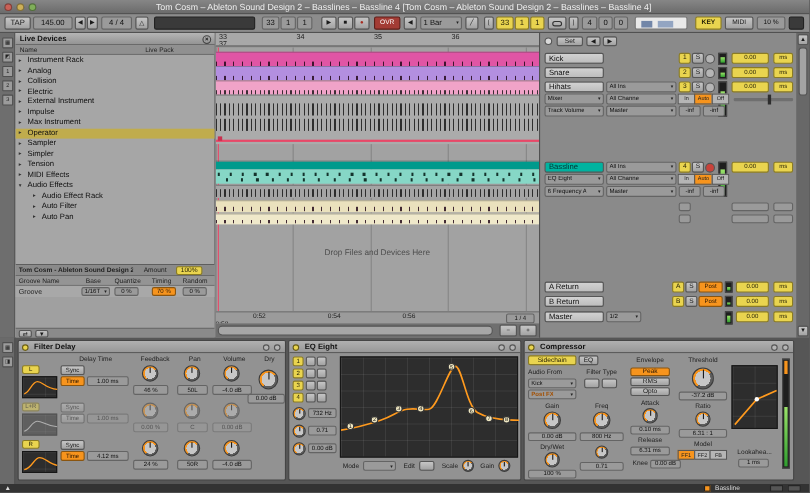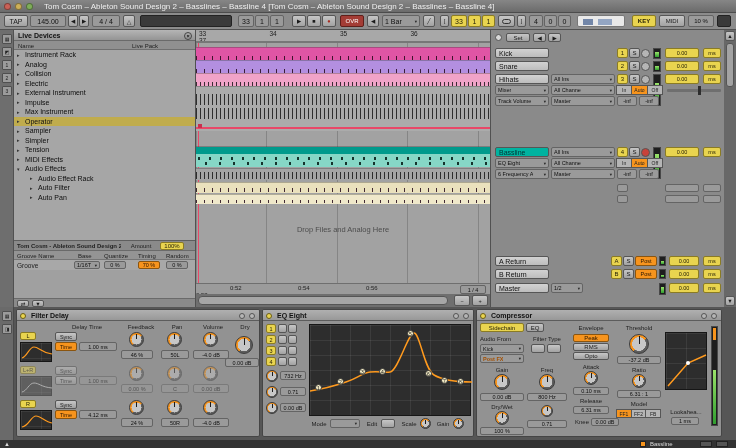--- a/index.html
+++ b/index.html
@@ -12,21 +12,21 @@
   .o{background:#f7941d;border-color:#8a5510;color:#2b1703}
   .d{background:#3a3a3a;border:1px solid #222;color:#ddd}
   .w{background:#e9e9e9;border:1px solid #777}
   .ovr{background:#a33c35;border:1px solid #5e1f1a;color:#fff}
   .t6{font-size:6px}.t5{font-size:5.5px}
   .lbl{position:absolute;color:#222;font-size:6px;display:flex;align-items:center;justify-content:center;overflow:hidden;white-space:nowrap}
   .lfl{justify-content:flex-start}
   .titlebar{position:absolute;left:0;top:0;width:736px;height:13px;background:linear-gradient(#868686,#6b6b6b);border-bottom:1px solid #4c4c4c;display:flex;align-items:center}
   .tl{width:7px;height:7px;border-radius:50%;margin-left:4px;border:1px solid rgba(0,0,0,.35)}
   .tl-r{background:#c96157}.tl-y{background:#cdb058}.tl-g{background:#7fae59}
-  .wtitle{position:absolute;left:44px;right:30px;text-align:left;color:#efefef;font-size:8px;white-space:nowrap;overflow:hidden;text-overflow:ellipsis}
+  .wtitle{position:absolute;left:28px;right:30px;text-align:center;color:#efefef;font-size:8px;white-space:nowrap;overflow:hidden;text-overflow:ellipsis}
   .transport{position:absolute;left:0;top:13px;width:736px;height:17px;background:#8c8c8c;border-bottom:1px solid #515151}
   .tabstrip{position:absolute;left:0;top:30px;width:14px;height:277px;background:#6e6e6e;border-right:1px solid #515151}
   .ttab{position:absolute;left:2px;width:10px;height:10px;background:#9b9b9b;border:1px solid #4f4f4f;border-radius:1px;font-size:5px;display:flex;align-items:center;justify-content:center;color:#222}
   .browser{position:absolute;left:14px;top:30px;width:182px;height:277px;background:#a6a6a6;border-right:1px solid #515151;overflow:hidden}
   .bhead{position:absolute;left:0;top:0;width:182px;height:11px;background:linear-gradient(#b5b5b5,#949494);border-bottom:1px solid #6a6a6a;display:flex;align-items:center;font-weight:bold;padding-left:4px}
   .bcols{position:absolute;left:0;top:11px;width:182px;height:9px;background:#909090;border-bottom:1px solid #6f6f6f;font-size:6px;color:#222}
   .bitem{display:flex;align-items:center;height:9.5px;padding-left:3px;color:#0d0d0d;font-size:7px;white-space:nowrap}
   .bitem[data-state~="selected"]{background:#c0ac4d}
   .bitem[data-state~="indent"]{padding-left:16px}
   .bitem .arr{width:8px;color:#333;font-size:5px;flex:none}
@@ -289,21 +289,21 @@
       </div>
       <div class="lane" style="top:125px;height:12px;background:#a4a4a4">
           <div class="L tx" style="left:0;right:0;top:3px;height:7px"></div>
         </div>
       <div class="lane" style="top:139px;height:11px;background:#eae1bd">
           <div class="L tx8" style="left:0;right:0;bottom:1px;height:4px"></div>
         </div>
       <div class="lane" style="top:151px;height:10px;background:#efe8ca">
           <div class="L tx8" style="left:0;right:0;bottom:1px;height:3px"></div>
         </div>
-      <div class="drop" style="top:182px">Drop Files and Analog Here</div>
+      <div class="drop" style="top:182px">Drop Files and Devices Here</div>
     </div>
     <div class="timeruler">
       <span style="display:inline-block;width:32px"></span>
       <span><span class="tnum">0:52</span><span class="tnum">0:54</span><span class="tnum">0:56</span><span class="tnum">0:58</span></span>
       <span class="i L t5" style="right:4px;top:1px;width:26px;height:9px">1 / 4</span>
     </div>
     <div class="hscroll">
       <div class="L" style="left:2px;top:2px;width:250px;height:9px;background:#a6a6a6;border-radius:4px;border:1px solid #555"></div>
       <div class="b L t5" style="left:258px;top:1px;width:16px;height:11px">−</div>
       <div class="b L t5" style="left:276px;top:1px;width:16px;height:11px">+</div>

